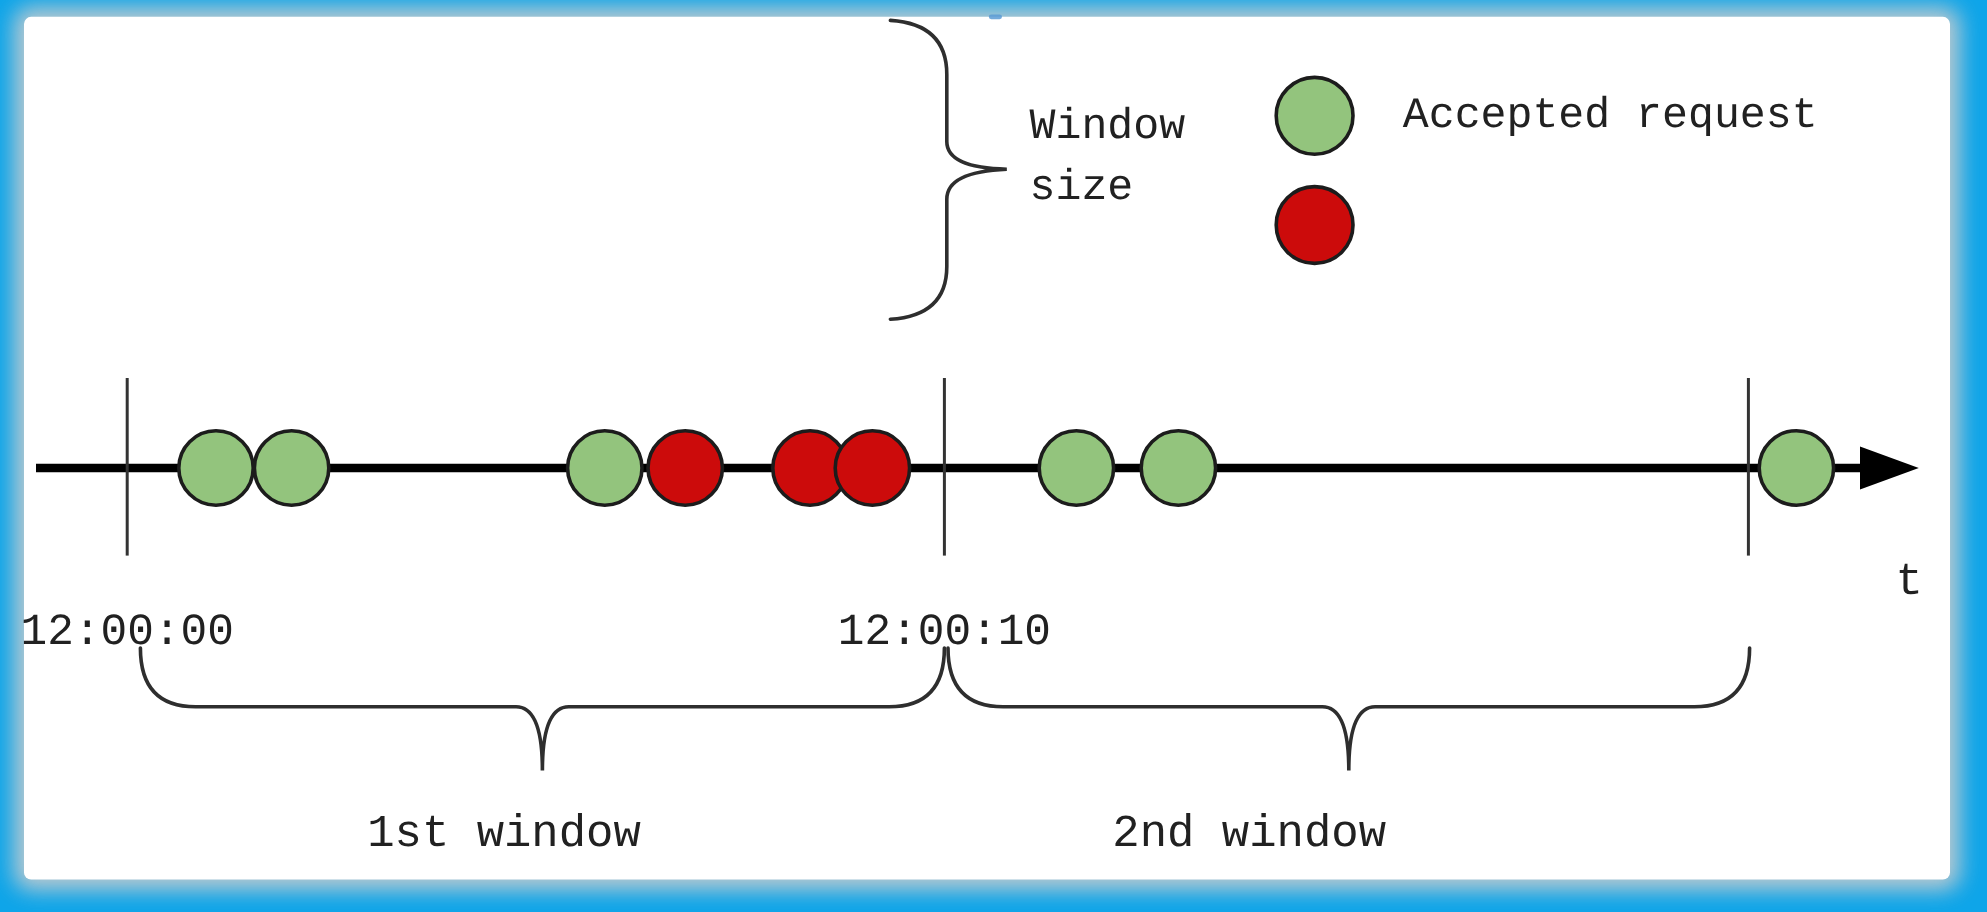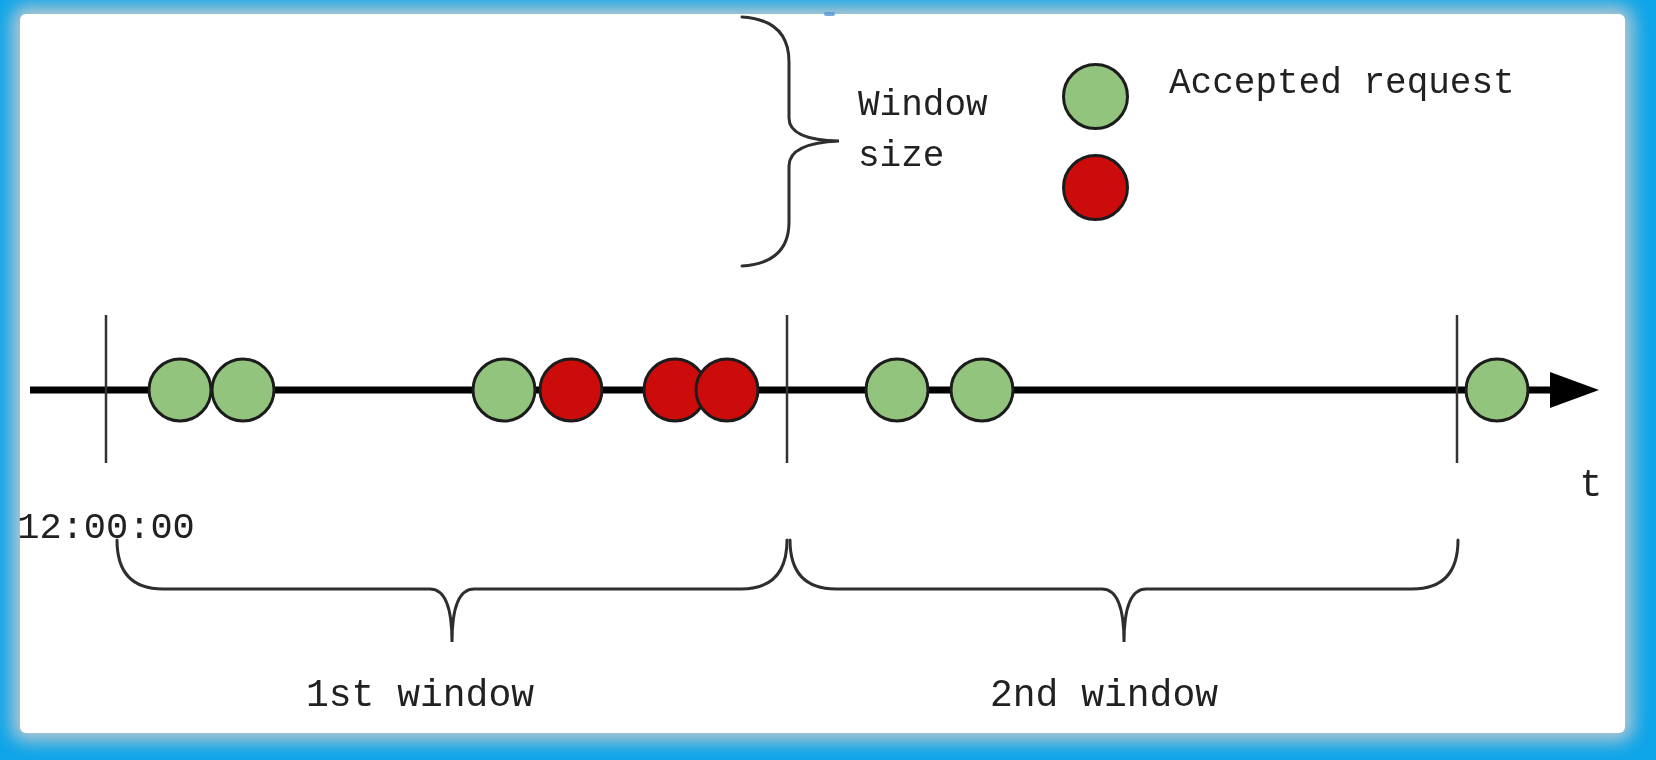--- a/index.html
+++ b/index.html
@@ -20,21 +20,21 @@
   .layer{position:absolute;left:0;top:0;width:1656px;height:760px;}
   .blue-mark{
     position:absolute;left:824px;top:12px;width:11px;height:4px;
     background:#5b9bd5;opacity:.85;border-radius:2px;
   }
   .window-size{
     position:absolute;left:858px;top:80px;width:180px;
     font-size:36px;line-height:1.42;color:#212121;
   }
   .legend{position:absolute;left:0;top:0;}
-  .legend-item{position:absolute;display:flex;align-items:flex-start;}
+  .legend-item{position:absolute;display:flex;align-items:center;}
   .legend-item.row-0{left:1062px;top:63px;}
   .legend-item.row-1{left:1062px;top:154px;}
   .dot{
     width:67px;height:67px;border-radius:50%;
     border:3px solid #1c1c1c;box-sizing:border-box;
     margin-right:40px;flex:0 0 auto;
   }
   .legend-text{font-size:36px;color:#212121;white-space:nowrap;}
   .time-label{
     position:absolute;top:464px;transform:translateX(-50%);
@@ -83,18 +83,19 @@
     <div class="legend-item row-0">
       <span class="dot" id="dot-accepted" style="background: rgb(147, 196, 125);"></span>
       <span class="legend-text">Accepted request</span>
     </div>
     <div class="legend-item row-1">
       <span class="dot" id="dot-rejected" style="background: rgb(204, 11, 11);"></span>
     </div>
   </div>
 
   <div class="time-label" id="tick-label-0" style="left: 106px;">12:00:00</div>
+  <div class="time-label" id="tick-label-1" style="left: 787px;">12:00:10</div>
 
   <div class="axis-label" id="axis-label-t" style="left: 1591px;">t</div>
 
   <div class="window-label" id="window-label-0" style="left: 420px;">1st window</div>
-  <div class="window-label" id="window-label-1" style="left: 1104px;">2nd window</div>
+  <div class="window-label" id="window-label-1" style="left: 1041px;">2nd window</div>
 </div>
 
 </body></html>

